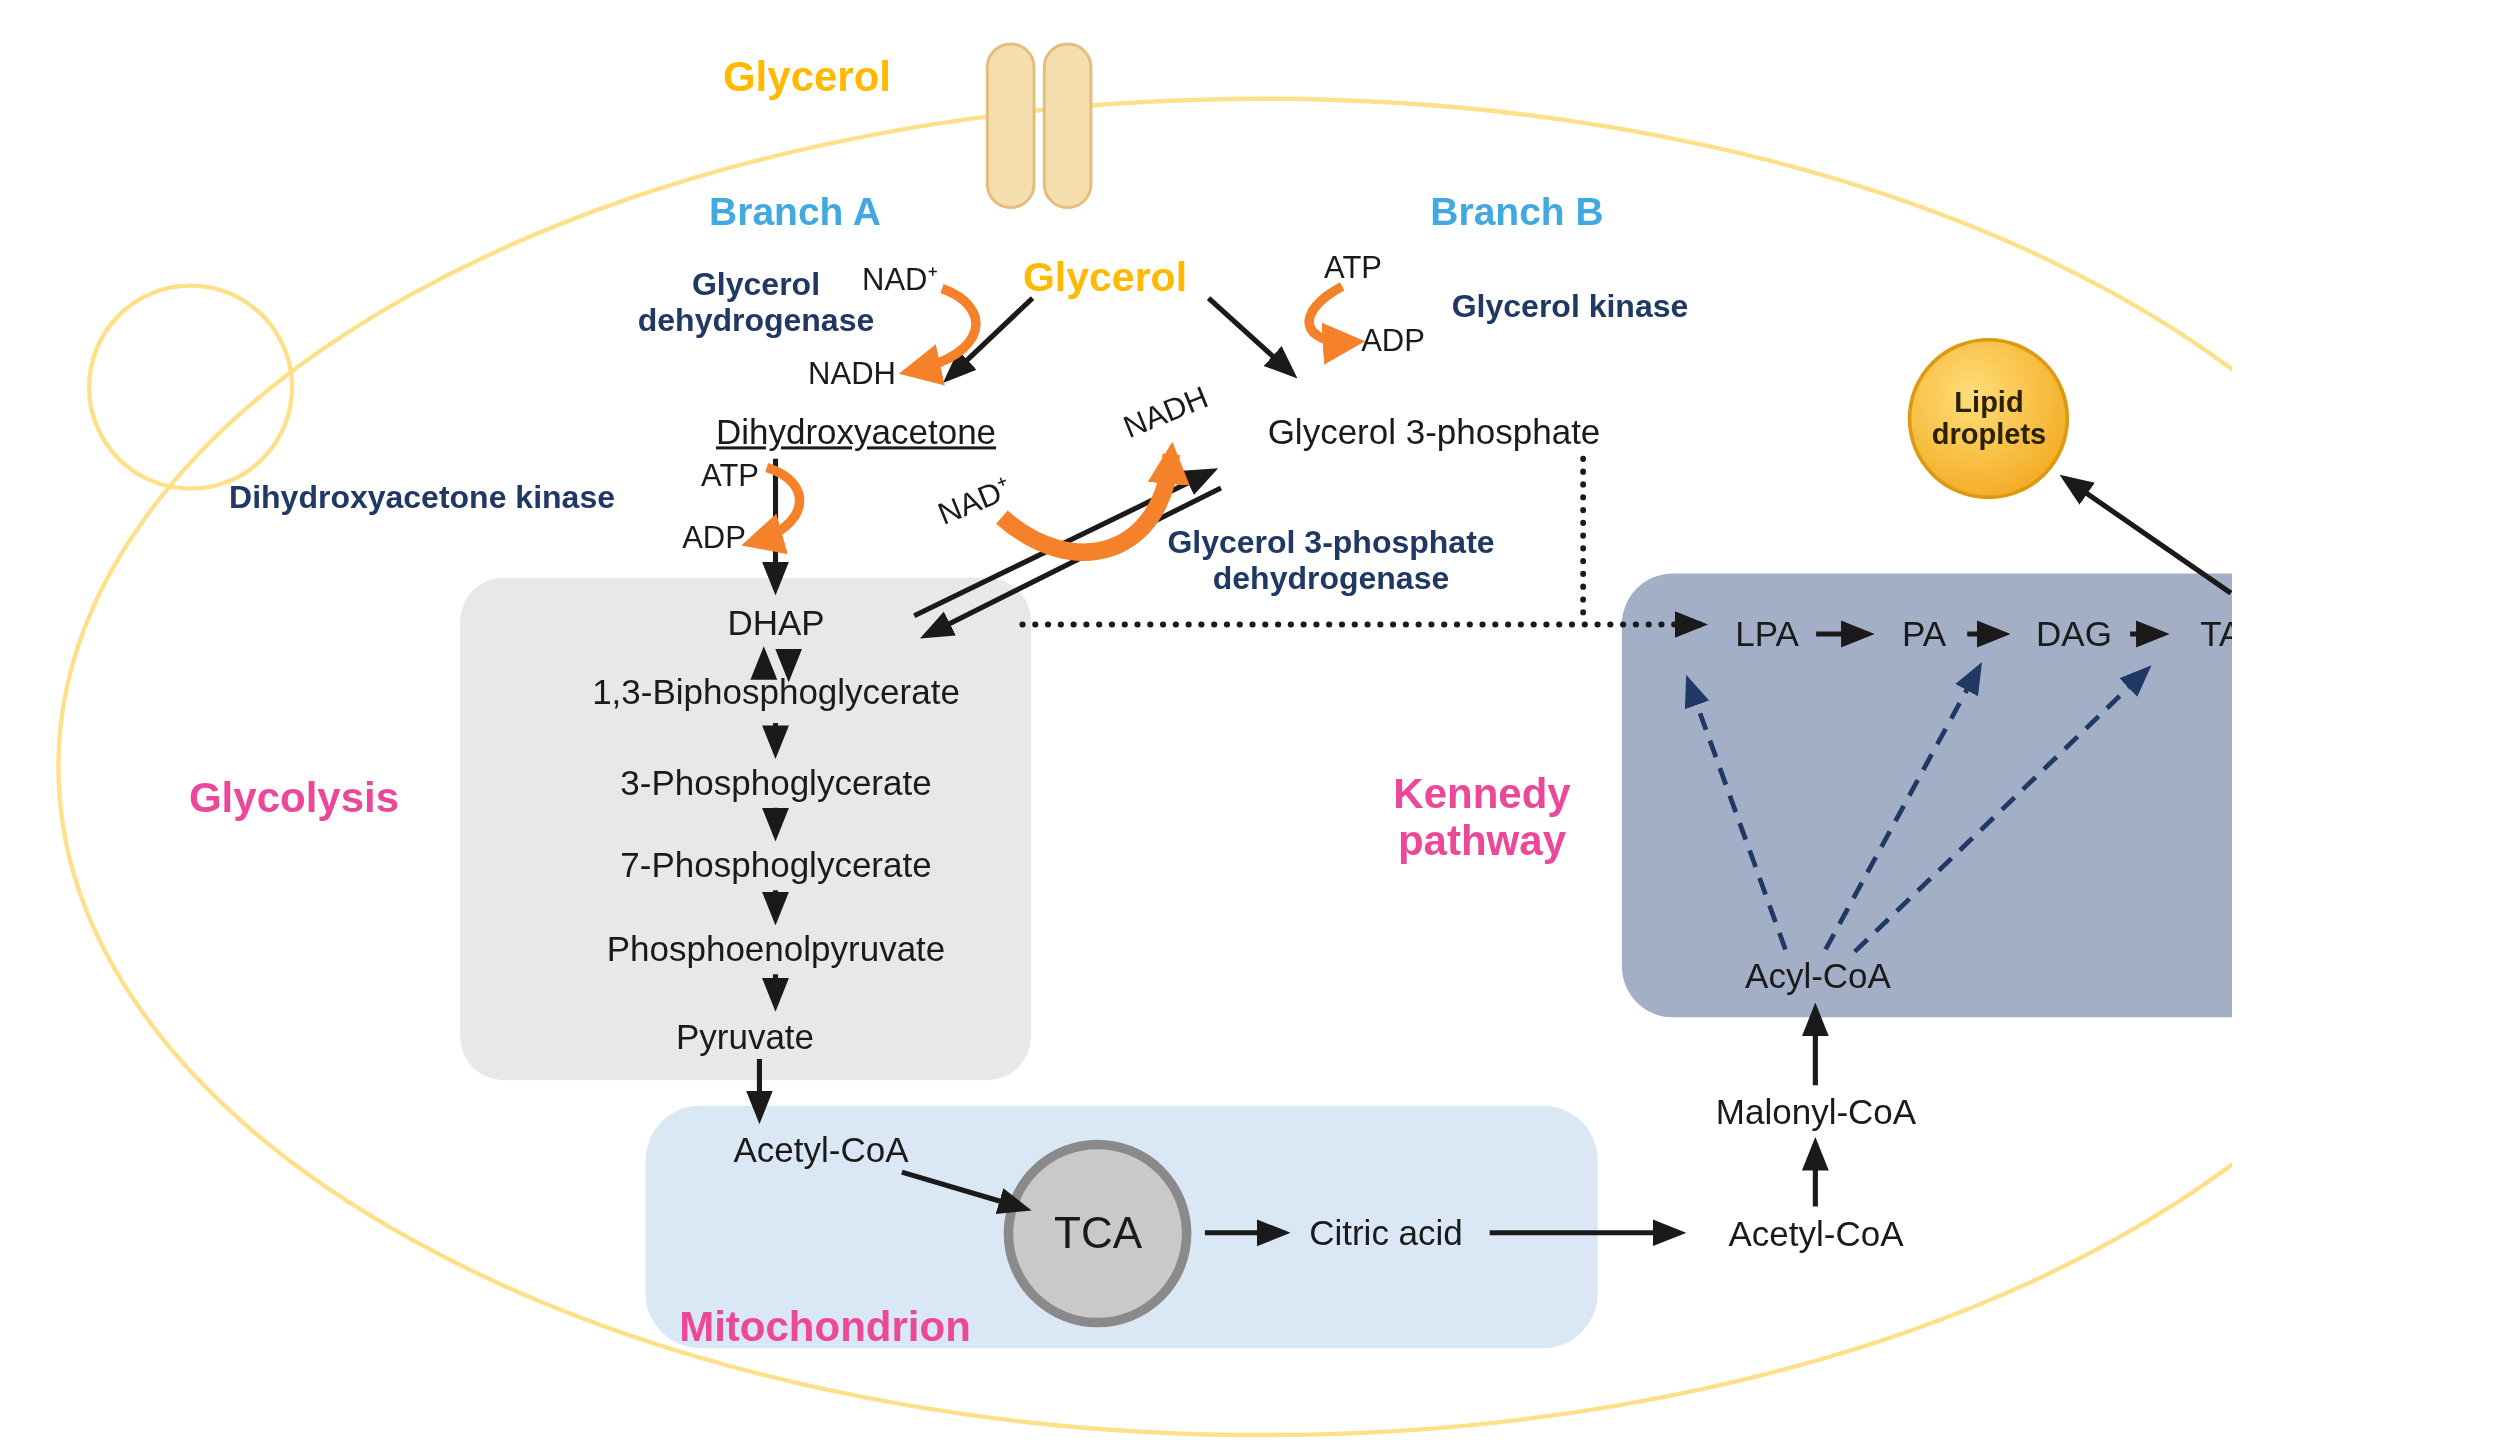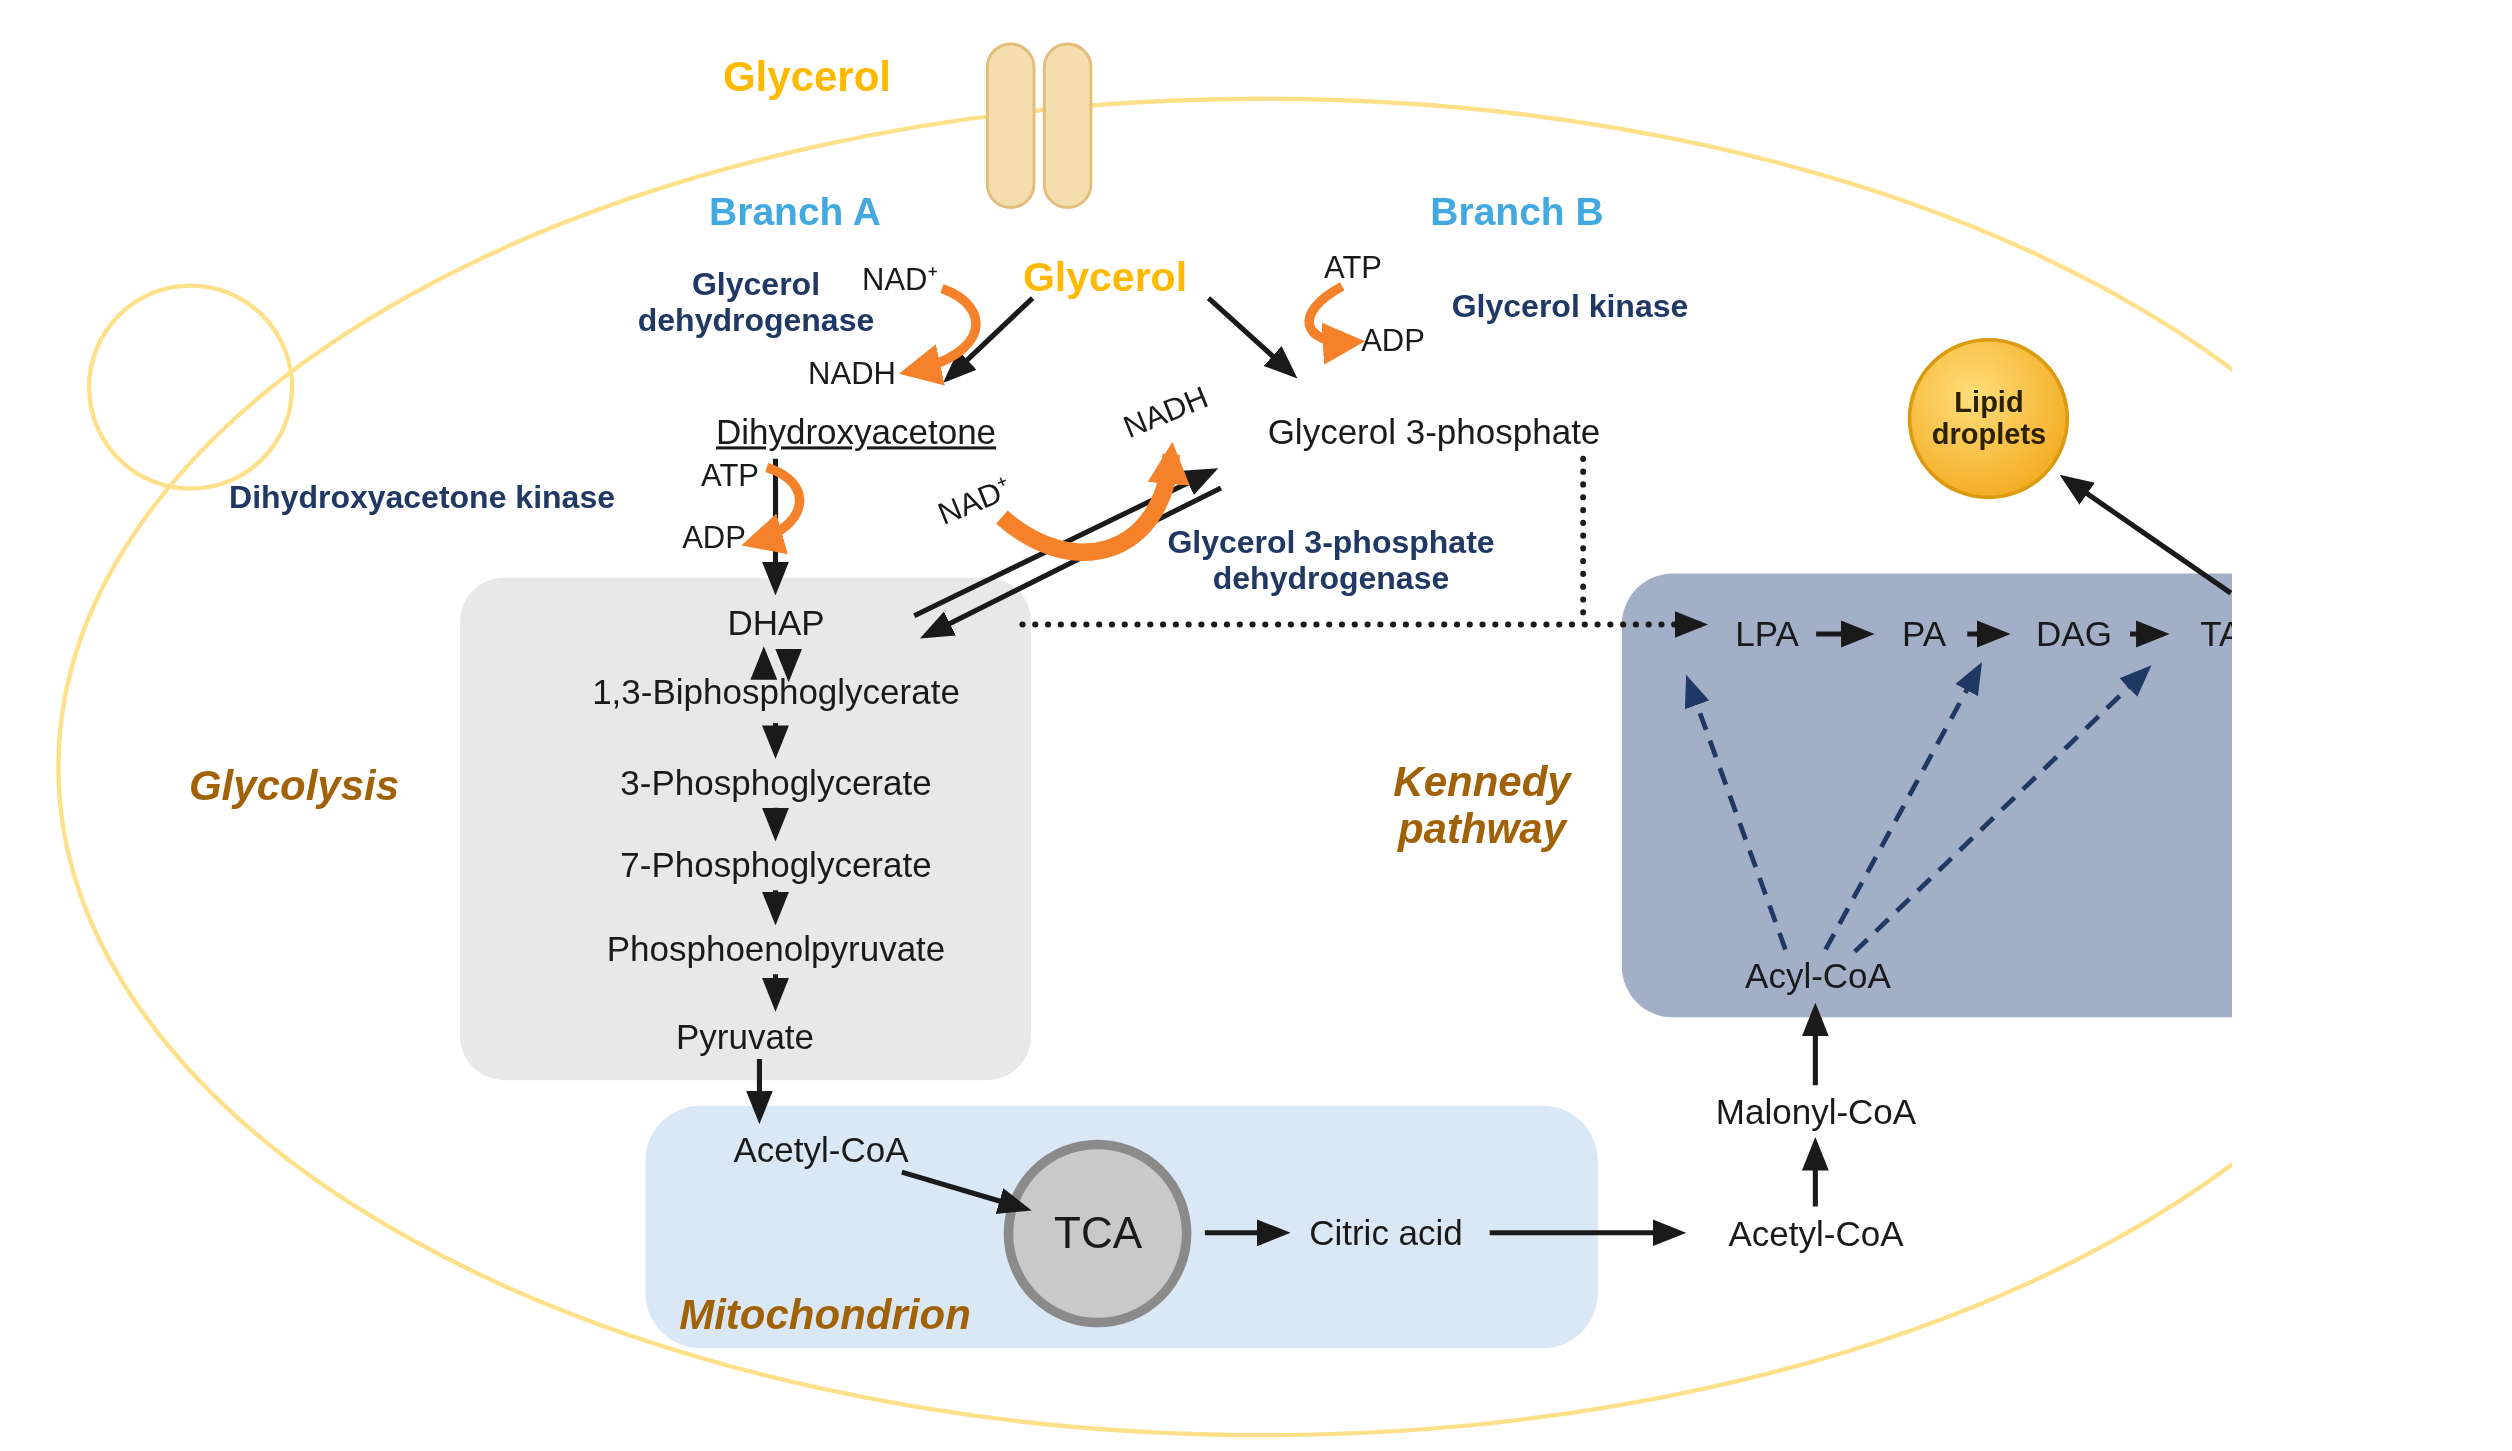--- a/index.html
+++ b/index.html
@@ -10,21 +10,21 @@
   #bg{position:absolute;left:0;top:0;width:2512px;height:1452px;}
   .lbl{
     position:absolute;transform:translate(-50%,-50%);
     white-space:pre-line;text-align:center;line-height:1.12;color:#1a1a1a;
   }
   .metab{font-size:35px;}
   .cof{font-size:31px;}
   .enzyme{font-size:32px;font-weight:bold;color:#1F3864;}
   .branch{font-size:39px;font-weight:bold;color:#41A8E0;}
   .gold{font-size:42px;font-weight:bold;color:#FFB900;}
-  .region{font-size:42px;font-style:italic;font-weight:600;color:#a16207;}
+  .region{font-size:42px;font-weight:600;color:#ec4899;margin-top:12px;}
   .er-lab{font-size:41px;font-style:italic;font-weight:600;color:#FFFFFF;}
   .droplet-lab{font-size:29px;font-weight:bold;color:#2b2000;}
   .rot{transform:translate(-50%,-50%) rotate(-22deg);}
 </style>
 </head>
 <body>
 
 <div id="stage">
 
   <svg id="bg" viewBox="0 0 3440 1988">

